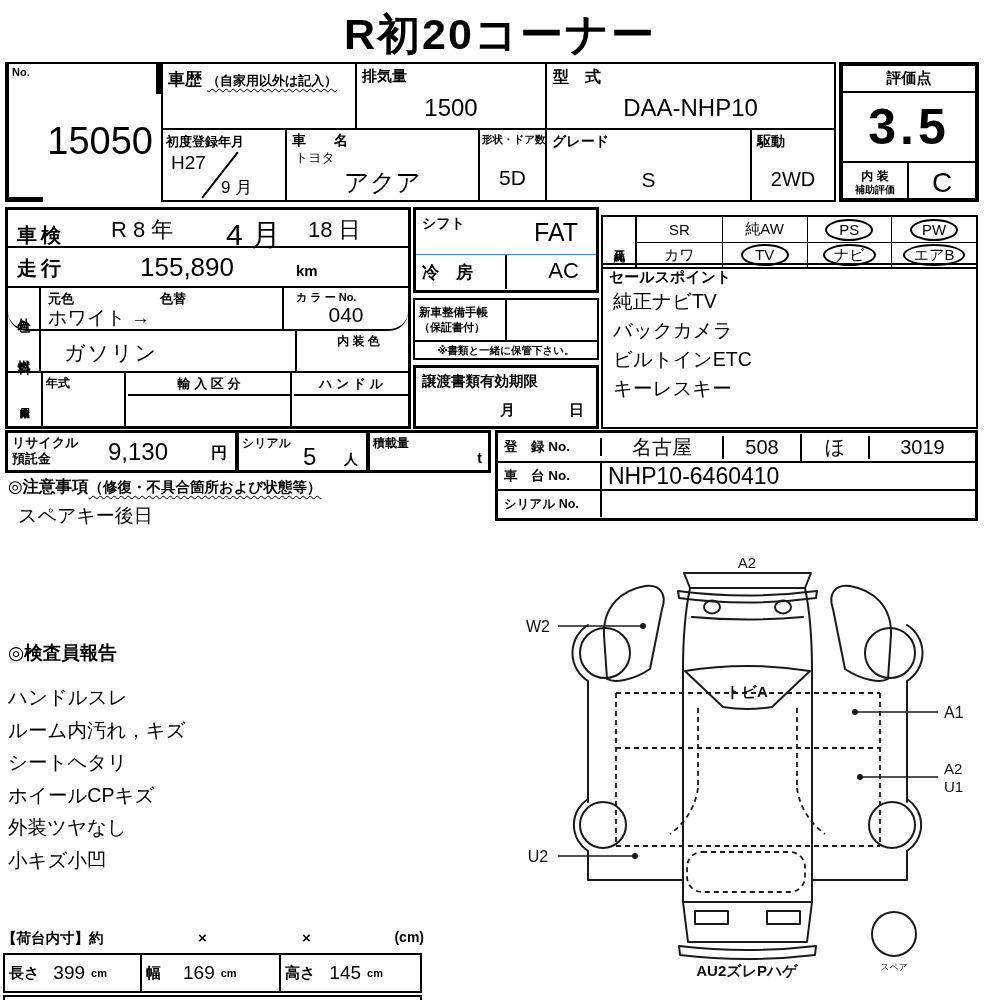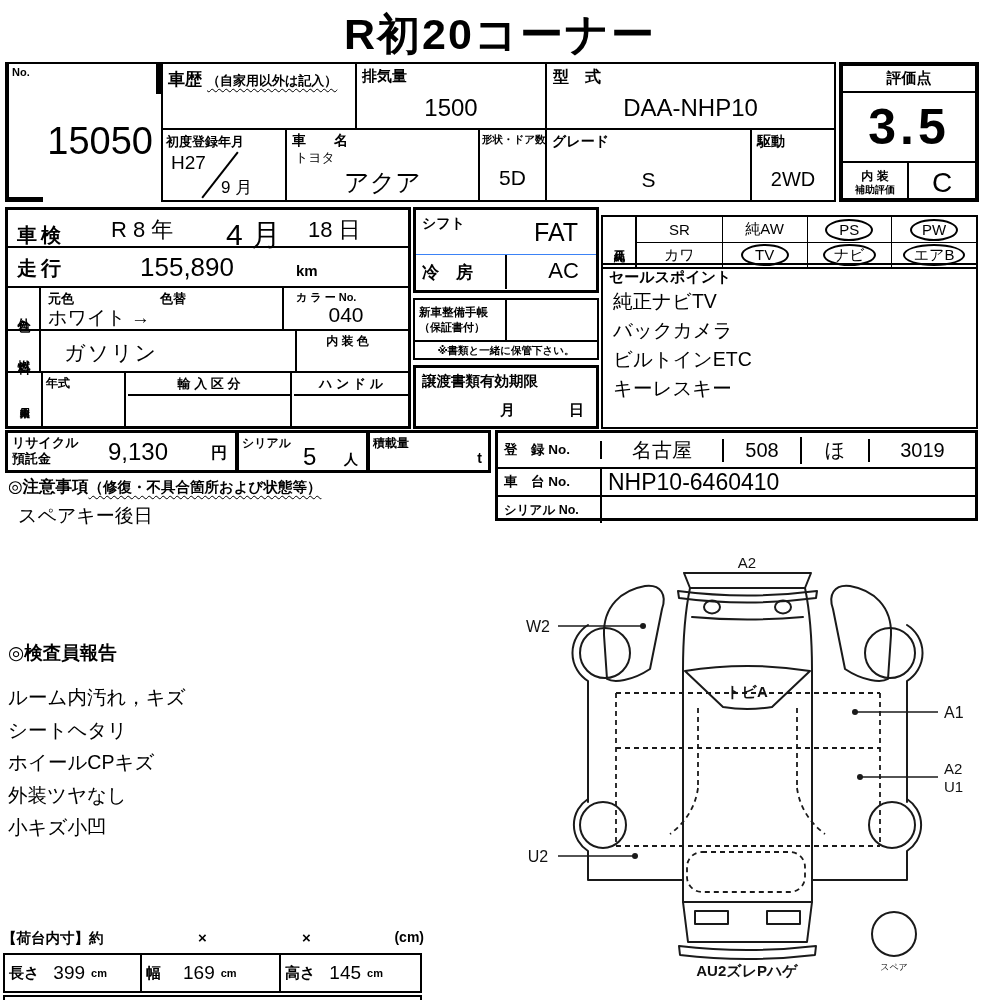--- a/index.html
+++ b/index.html
@@ -119,35 +119,35 @@
     <span class="cv" style="left:218px;top:5px;font-size:30px;">4 月</span>
     <span class="cv" style="left:300px;top:5px;font-size:22px;">18 日</span>
   </div>
 
   <div class="lrow" style="height:40px;">
     <span class="cl" style="left:9px;top:7px;font-size:20px;letter-spacing:4px;">走行</span>
     <span class="cv" style="left:132px;top:4px;font-size:26px;">155,890</span>
     <span class="cv" style="left:288px;top:14px;font-size:15px;font-weight:bold;">km</span>
   </div>
 
-  <div class="lrow" style="height:43px;">
+  <div class="lrow" style="height:43px;border-radius:19px;">
     <div class="stub vtext" style="font-size:13px;">外色</div>
     <span class="cl" style="left:40px;top:2px;font-size:13px;">元色</span>
     <span class="cl" style="left:152px;top:2px;font-size:13px;">色替</span>
     <span class="cv" style="left:40px;top:17px;font-size:19px;">ホワイト →</span>
     <div class="abs" style="left:274px;top:0;bottom:0;width:2px;background:#000;"></div>
     <span class="cl" style="left:288px;top:2px;font-size:11px;">カ ラ ー No.</span>
     <div class="cv center" style="left:276px;width:124px;top:15px;font-size:21px;">040</div>
   </div>
 
   <div class="lrow" style="height:42px;">
     <div class="stub vtext" style="font-size:13px;">燃料</div>
     <span class="cv" style="left:56px;top:8px;font-size:21px;letter-spacing:2px;">ガソリン</span>
     <div class="abs" style="left:287px;top:0;bottom:0;width:2px;background:#000;"></div>
-    <div class="cl center" style="left:289px;width:101px;top:2px;font-size:12px;">内 装 色</div>
+    <div class="cl center" style="left:289px;width:101px;top:2px;font-size:12px;padding-left:11px;">内 装 色</div>
   </div>
 
   <div class="lrow" style="height:53px;">
     <div class="stub vtext" style="width:33px;font-size:10px;letter-spacing:0;">輸入車用</div>
     <div class="abs" style="left:35px;top:0;bottom:0;width:83px;border-right:2px solid #000;">
       <span class="cl" style="left:3px;top:2px;font-size:12px;">年式</span>
     </div>
     <div class="abs" style="left:120px;top:0;bottom:0;width:164px;border-right:2px solid #000;">
       <div class="cl center" style="left:0;right:0;top:2px;font-size:13px;border-bottom:0;">輸 入 区 分</div>
       <div class="abs" style="left:0;right:0;top:21px;height:2px;background:#000;"></div>
@@ -237,21 +237,21 @@
   <span class="cv" style="left:64px;top:10px;font-size:24px;">5</span>
   <span class="cv bold" style="right:8px;top:18px;font-size:14px;">人</span>
 </div>
 
 <div class="abs b3" style="left:367px;top:430px;width:124px;height:43px;">
   <span class="cl" style="left:3px;top:2px;font-size:12px;">積載量</span>
   <span class="cv bold" style="right:6px;bottom:4px;font-size:14px;">t</span>
 </div>
 
 <div class="abs b3" style="left:495px;top:430px;width:483px;height:91px;">
-  <div class="regrow" style="height:36px;align-items:center;">
+  <div class="regrow" style="height:30px;align-items:center;">
     <div class="reglabel">登　録 No.</div>
     <div class="regcell" style="width:120px;">名古屋</div>
     <div class="regcell" style="width:78px;border-left:2px solid #000;">508</div>
     <div class="regcell" style="width:68px;border-left:2px solid #000;">ほ</div>
     <div class="regcell" style="flex:1;border-left:2px solid #000;">3019</div>
   </div>
   <div class="regrow" style="height:28px;">
     <div class="reglabel">車　台 No.</div>
     <div class="regcell" style="flex:1;justify-content:flex-start;padding-left:6px;font-size:23px;">NHP10-6460410</div>
   </div>
@@ -263,20 +263,21 @@
 
 <div class="abs" style="left:8px;top:476px;">
   <div style="white-space:nowrap;">
     <span class="bold" style="font-size:16.5px;">◎注意事項</span><span class="bold wavy" style="font-size:14.5px;">（修復・不具合箇所および状態等）</span>
   </div>
   <div style="font-size:19px;margin-top:5px;padding-left:10px;">スペアキー後日</div>
 </div>
 
 <div class="abs" style="left:8px;top:640px;">
   <div class="bold" style="font-size:18.5px;margin-bottom:16px;">◎検査員報告</div>
+  <div class="insp-item">ハンドルスレ</div>
   <div class="insp-item">ルーム内汚れ，キズ</div>
   <div class="insp-item">シートヘタリ</div>
   <div class="insp-item">ホイールCPキズ</div>
   <div class="insp-item">外装ツヤなし</div>
   <div class="insp-item">小キズ小凹</div>
 </div>
 
 <div class="abs" style="left:2px;top:929px;width:422px;height:22px;">
   <span class="cl" style="left:0;top:0;font-size:14.5px;">【荷台内寸】約</span>
   <span class="cl" style="left:196px;top:0;font-size:15px;">×</span>

